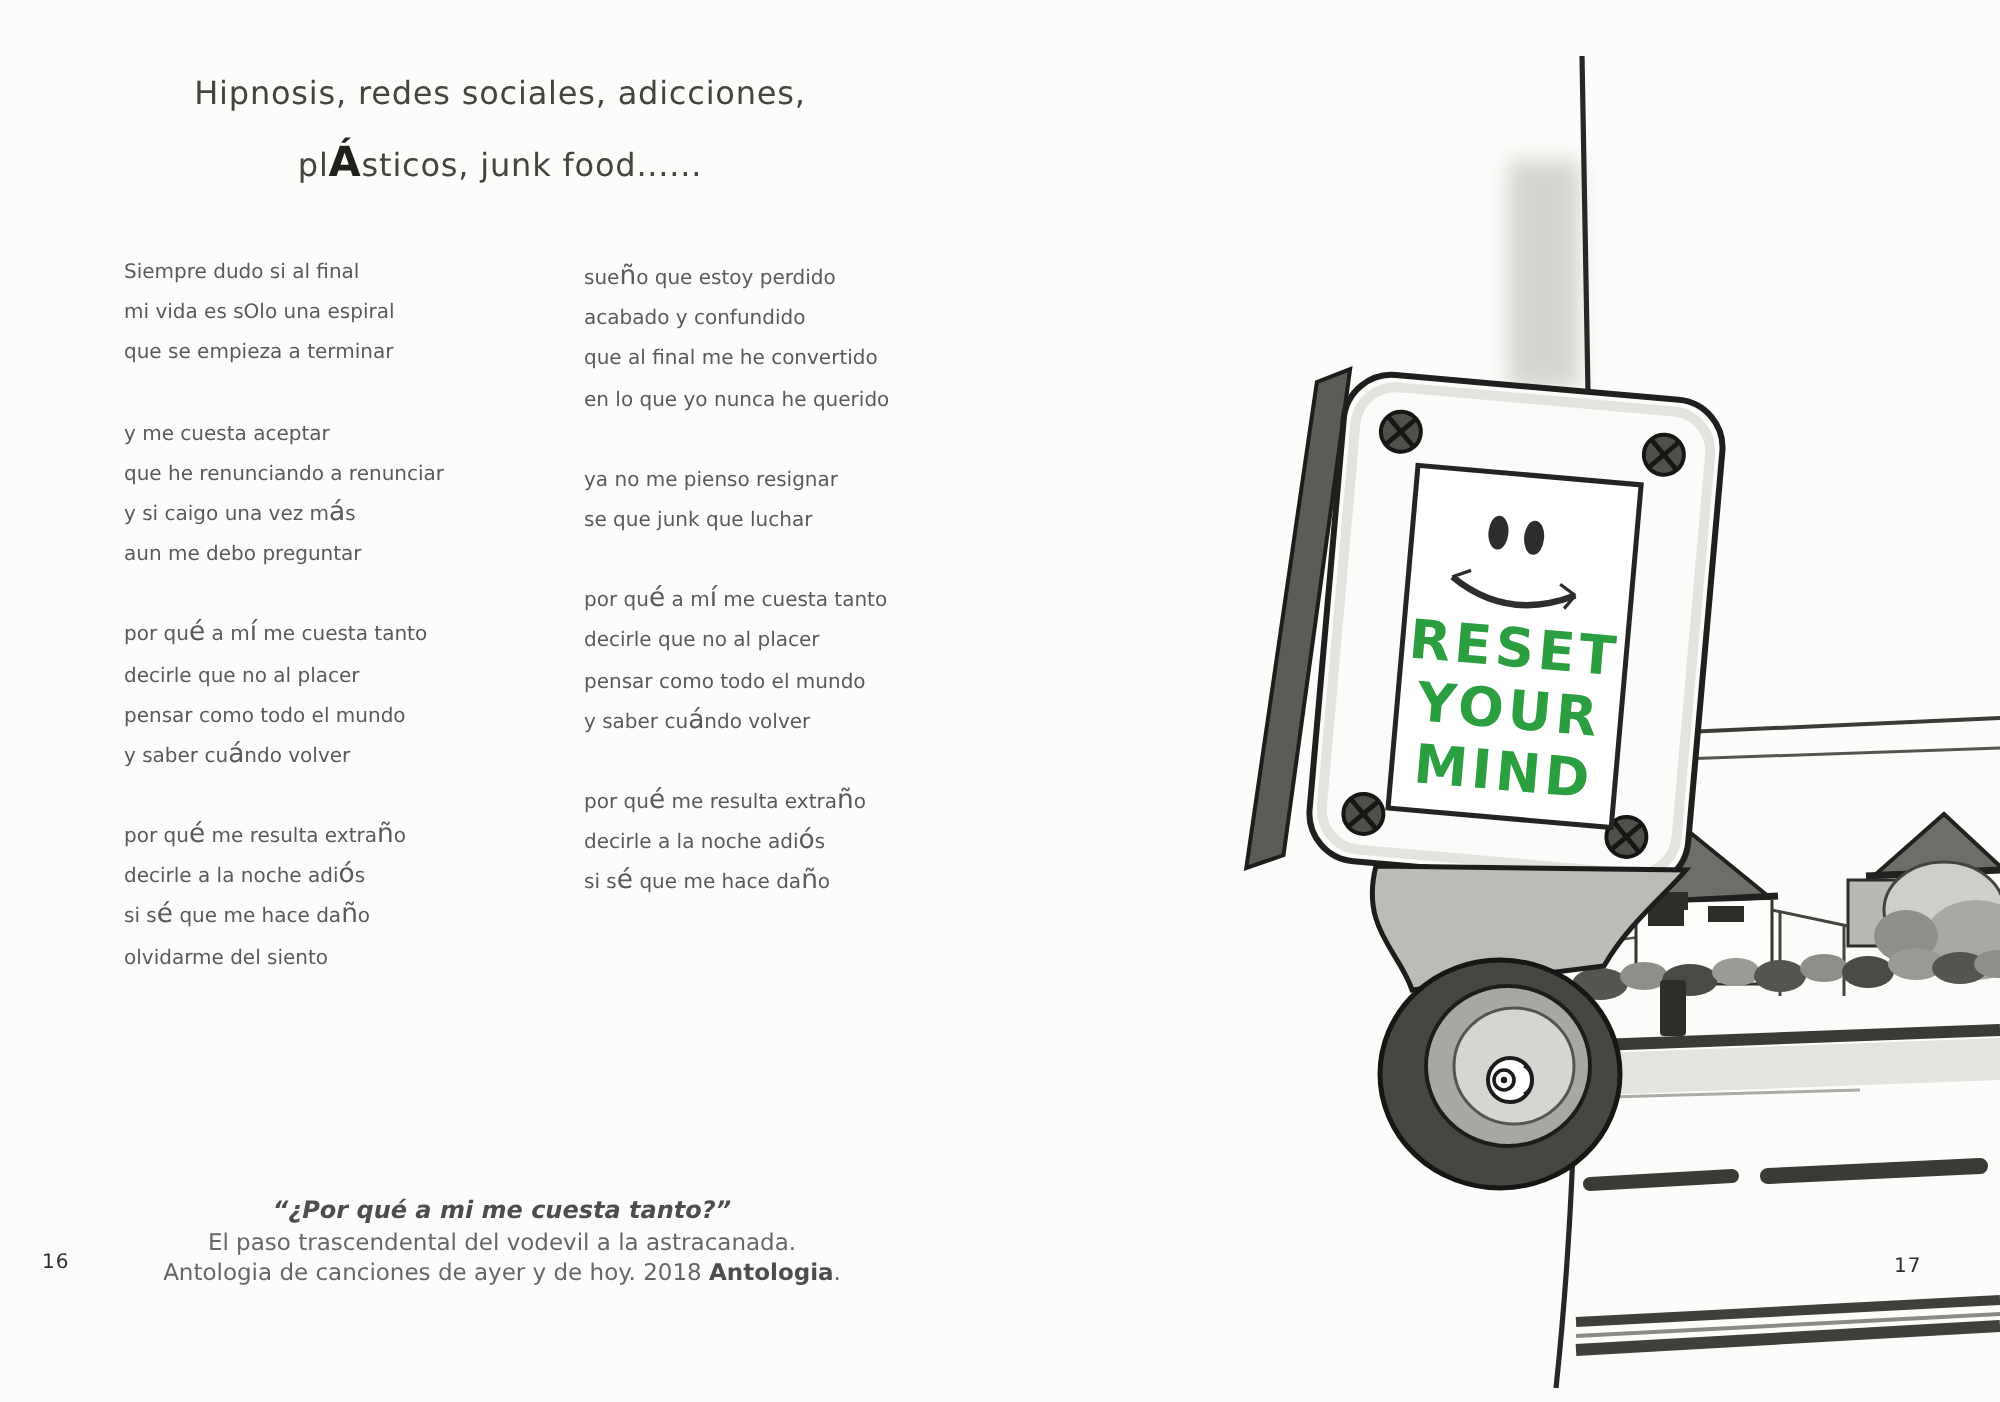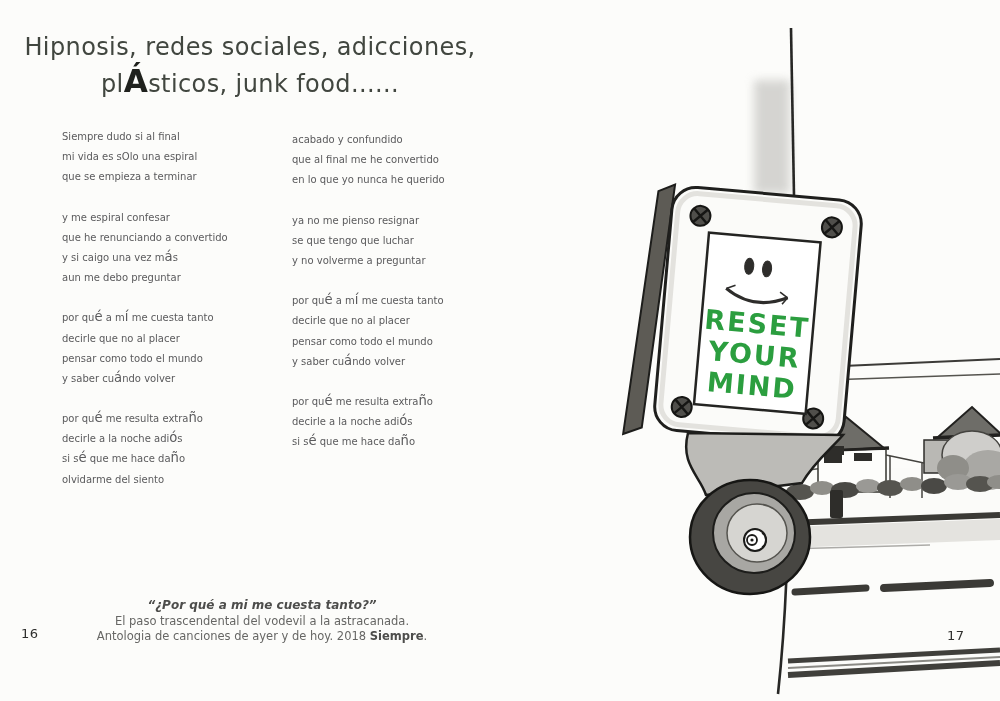--- a/index.html
+++ b/index.html
@@ -5,40 +5,40 @@
   html,body{margin:0;padding:0;}
   body{
     width:1000px;height:701px;position:relative;overflow:hidden;
     background:#fcfcfa;
     font-family:"DejaVu Sans","Liberation Sans",sans-serif;
     color:#58585a;
   }
   
   .title{
     position:absolute;left:0;top:30px;width:500px;text-align:center;
-    font-size:24px;line-height:34px;color:#41463f;letter-spacing:.4px;
+    font-size:16px;line-height:34px;color:#41463f;letter-spacing:.4px;
   }
   .title .acc{font-size:1.3em;font-weight:bold;color:#1f211d;}
   .poem-col{position:absolute;width:220px;}
   #col-left{left:62px;top:127px;}
   #col-right{left:292px;top:130px;}
   .stanza{margin:0 0 20px 0;}
   .poem-col p{
     margin:0;font-size:10px;line-height:20.2px;height:20.2px;
     white-space:nowrap;color:#5a5a5c;
   }
   .poem-col .acc{font-size:1.32em;line-height:0;}
   .footer{
-    position:absolute;left:12px;top:598px;width:500px;text-align:center;
+    position:absolute;left:1px;top:598px;width:500px;text-align:center;
     font-size:11.5px;line-height:15.5px;color:#666664;
   }
   .footer .quote{font-weight:bold;font-style:italic;font-size:12px;color:#4d4d4b;}
   .footer .artist{font-weight:bold;color:#4d4d4b;}
   .pagenum{
-    position:absolute;font-size:13px;color:#2f2f2d;letter-spacing:.5px;
+    position:absolute;font-size:10px;color:#2f2f2d;letter-spacing:.5px;
   }
   #pagenum-left{left:21px;top:626px;}
   #pagenum-right{left:947px;top:628px;}
   
   #illustration{position:absolute;left:500px;top:0;width:500px;height:701px;}
   .sign-text{
     font-family:"DejaVu Sans","Liberation Sans",sans-serif;
     font-weight:bold;font-size:27px;letter-spacing:2px;
   }
 </style>
@@ -50,66 +50,66 @@
   <div>pl<span class="acc">Á</span>sticos, junk food......</div>
 </div>
 
 <div id="col-left" class="poem-col">
     <div class="stanza">
       <p>Siempre dudo si al final</p>
       <p>mi vida es sOlo una espiral</p>
       <p>que se empieza a terminar</p>
     </div>
     <div class="stanza">
-      <p>y me espiral confesar</p>
-      <p>que he renunciando a convertido</p>
+      <p>y me cuesta aceptar</p>
+      <p>que he renunciando a renunciar</p>
       <p>y si caigo una vez m<span class="acc">á</span>s</p>
       <p>aun me debo preguntar</p>
     </div>
     <div class="stanza">
       <p>por qu<span class="acc">é</span> a m<span class="acc">í</span> me cuesta tanto</p>
       <p>decirle que no al placer</p>
       <p>pensar como todo el mundo</p>
       <p>y saber cu<span class="acc">á</span>ndo volver</p>
     </div>
     <div class="stanza">
       <p>por qu<span class="acc">é</span> me resulta extra<span class="acc">ñ</span>o</p>
       <p>decirle a la noche adi<span class="acc">ó</span>s</p>
       <p>si s<span class="acc">é</span> que me hace da<span class="acc">ñ</span>o</p>
       <p>olvidarme del siento</p>
     </div>
   </div>
 <div id="col-right" class="poem-col">
     <div class="stanza">
+      <p>sue<span class="acc">ñ</span>o que estoy perdido</p>
       <p>acabado y confundido</p>
       <p>que al final me he convertido</p>
       <p>en lo que yo nunca he querido</p>
     </div>
     <div class="stanza">
       <p>ya no me pienso resignar</p>
-      <p>se que tengo que luchar</p>
-      <p>y no volverme a preguntar</p>
+      <p>se que junk que luchar</p>
     </div>
     <div class="stanza">
       <p>por qu<span class="acc">é</span> a m<span class="acc">í</span> me cuesta tanto</p>
       <p>decirle que no al placer</p>
       <p>pensar como todo el mundo</p>
       <p>y saber cu<span class="acc">á</span>ndo volver</p>
     </div>
     <div class="stanza">
       <p>por qu<span class="acc">é</span> me resulta extra<span class="acc">ñ</span>o</p>
       <p>decirle a la noche adi<span class="acc">ó</span>s</p>
       <p>si s<span class="acc">é</span> que me hace da<span class="acc">ñ</span>o</p>
     </div>
   </div>
 
 <div class="footer">
   <div class="quote">“¿Por qué a mi me cuesta tanto?”</div>
   <div>El paso trascendental del vodevil a la astracanada.</div>
-  <div><span>Antologia de canciones de ayer y de hoy. 2018 </span><span class="artist">Siempre</span><span>.</span></div>
+  <div><span>Antologia de canciones de ayer y de hoy. 2018 </span><span class="artist">Antologia</span><span>.</span></div>
 </div>
 
 <div id="pagenum-left" class="pagenum">16</div>
 <div id="pagenum-right" class="pagenum">17</div>
 
 <svg id="illustration" viewBox="500 0 500 701">
   <defs>
     <filter id="soft" x="-60%" y="-60%" width="220%" height="220%">
       <feGaussianBlur stdDeviation="5"></feGaussianBlur>
     </filter>

